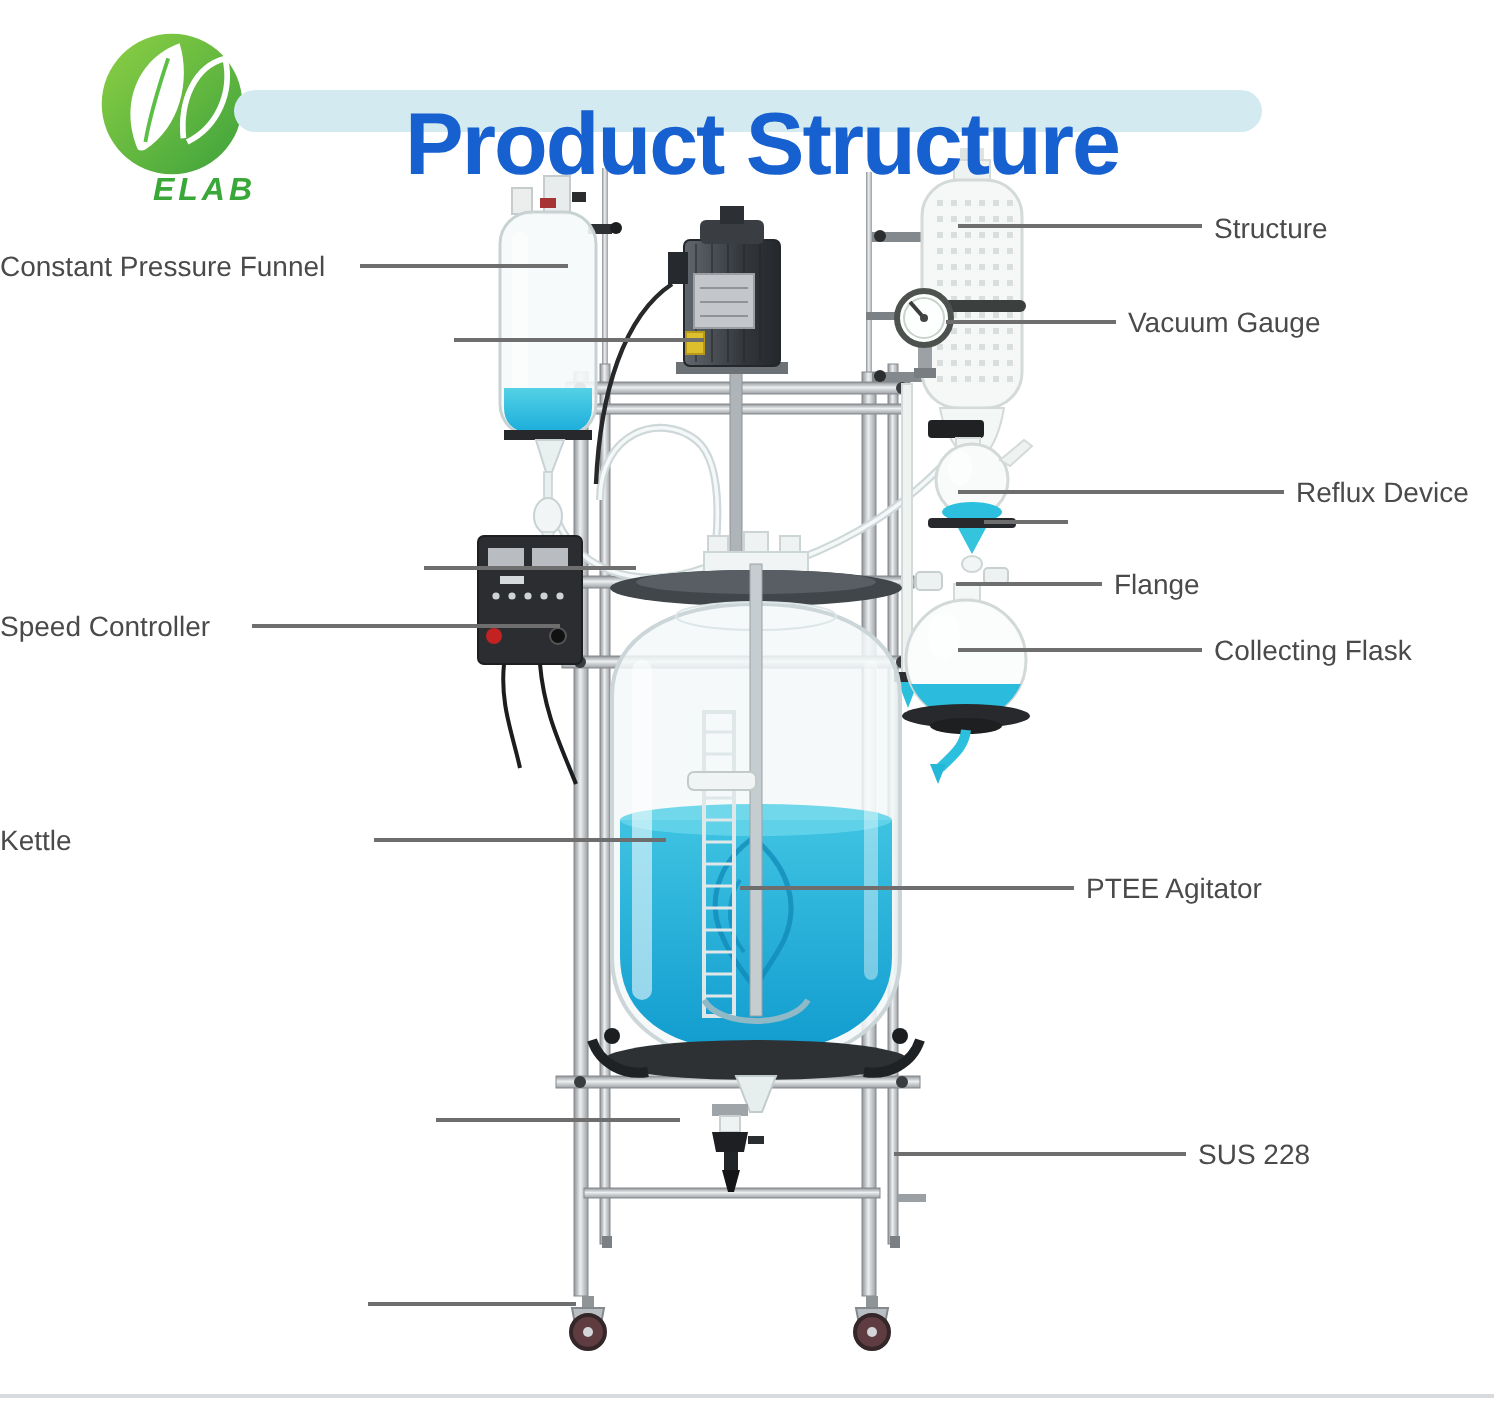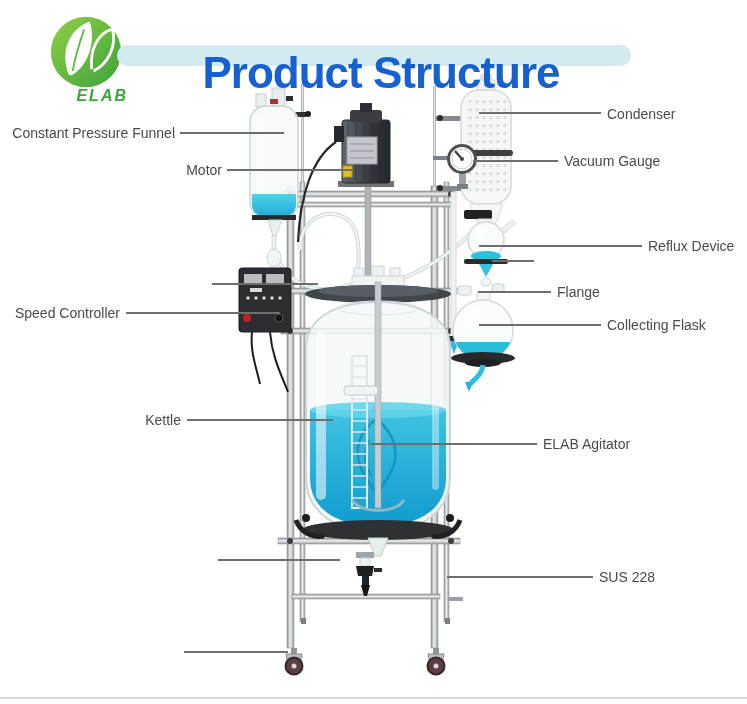--- a/index.html
+++ b/index.html
@@ -19,21 +19,21 @@
   
   .logo-circle{position:absolute;left:48px;top:14px;}
   .logo-text{
     position:absolute;left:44px;top:87px;width:84px;text-align:right;
     font-size:16px;font-weight:bold;font-style:italic;color:#3aa838;letter-spacing:2px;
   }
   
   .lbl{
     position:absolute;font-size:14px;line-height:18px;color:#4a4a4a;white-space:nowrap;
   }
-  .lbl.ra{text-align:right;}
+  .lbl.ra{text-align:left;}
   .leader{position:absolute;height:2px;background:#6e6e6e;}
   .bottom-line{position:absolute;left:0;top:697px;width:747px;height:2px;background:#d9dcdf;}
   svg{position:absolute;left:0;top:0;}
 </style>
 </head>
 <body>
 
 <div id="stage">
 
   <svg width="747" height="704" viewBox="0 0 747 704">
@@ -305,26 +305,25 @@
   <div class="leader" style="top:112px;left:479px;width:122px"></div>
   <div class="leader" style="top:160px;left:473px;width:85px"></div>
   <div class="leader" style="top:245px;left:479px;width:163px"></div>
   <div class="leader" style="top:260px;left:492px;width:42px"></div>
   <div class="leader" style="top:291px;left:478px;width:73px"></div>
   <div class="leader" style="top:324px;left:479px;width:122px"></div>
   <div class="leader" style="top:443px;left:370px;width:167px"></div>
   <div class="leader" style="top:576px;left:447px;width:146px"></div>
 
   <div class="lbl ra" style="top:124px;left:0;width:175px">Constant Pressure Funnel</div>
-  <div class="lbl ra" style="top:161px;left:0;width:222px">Motor</div>
   <div class="lbl ra" style="top:304px;left:0;width:120px">Speed Controller</div>
   <div class="lbl ra" style="top:411px;left:0;width:181px">Kettle</div>
 
-  <div class="lbl" style="top:105px;left:607px">Condenser</div>
+  <div class="lbl" style="top:105px;left:607px">Structure</div>
   <div class="lbl" style="top:152px;left:564px">Vacuum Gauge</div>
   <div class="lbl" style="top:237px;left:648px">Reflux Device</div>
   <div class="lbl" style="top:283px;left:557px">Flange</div>
   <div class="lbl" style="top:316px;left:607px">Collecting Flask</div>
-  <div class="lbl" style="top:435px;left:543px">ELAB Agitator</div>
+  <div class="lbl" style="top:435px;left:543px">PTEE Agitator</div>
   <div class="lbl" style="top:568px;left:599px">SUS 228</div>
 
   <div class="bottom-line"></div>
 </div>
 
 </body></html>

